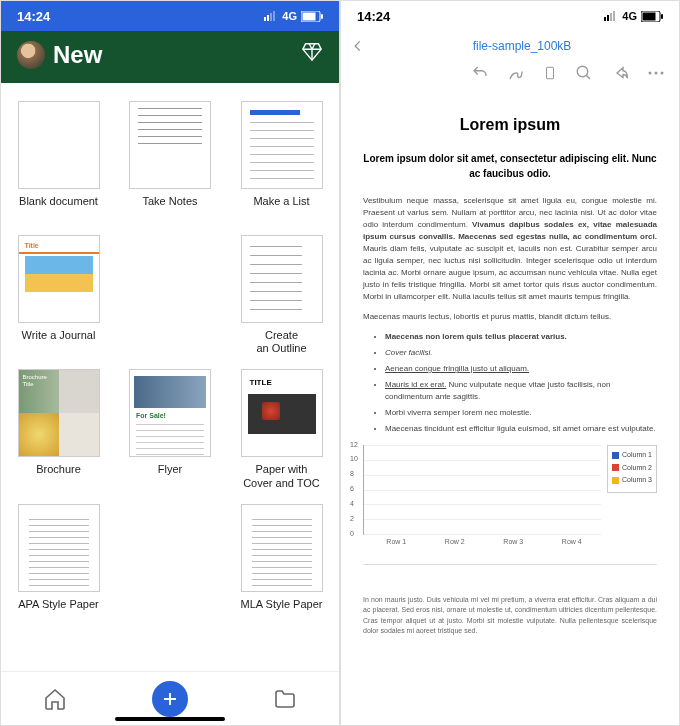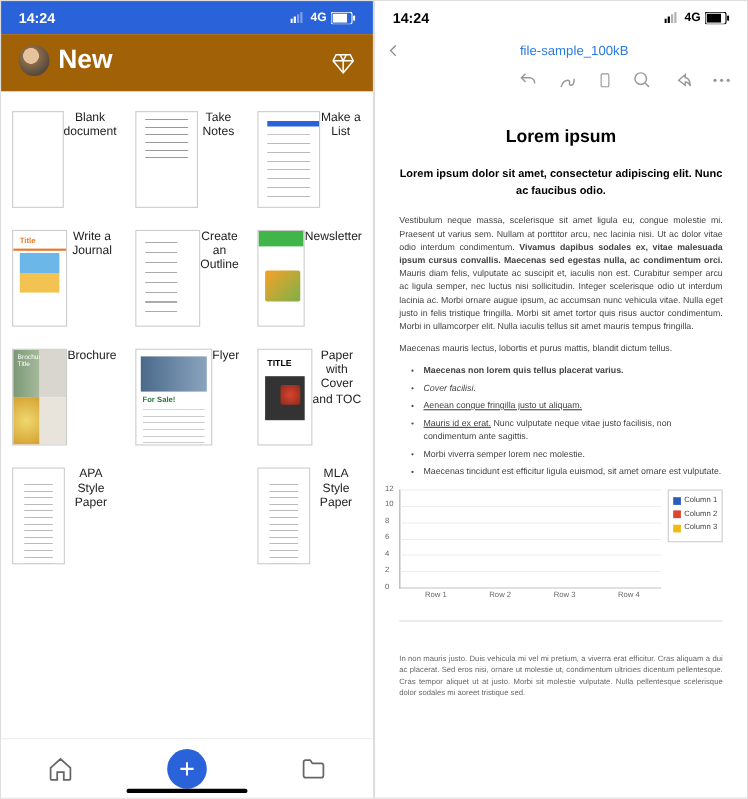--- a/index.html
+++ b/index.html
@@ -3,27 +3,27 @@
 <meta charset="utf-8">
 <style>
 * { margin: 0; padding: 0; box-sizing: border-box; }
 body { width: 680px; height: 726px; display: flex; background: #fff; font-family: -apple-system, "Segoe UI", sans-serif; }
 .phone { width: 340px; height: 726px; border: 1px solid #ddd; position: relative; display: flex; flex-direction: column; background: #fff; }
 .status-bar { height: 30px; display: flex; align-items: center; justify-content: space-between; padding: 0 16px; font-size: 13px; font-weight: 600; }
 .left .status-bar { background: #2962d9; color: #fff; }
 .right .status-bar { background: #fff; color: #000; }
 .status-icons { display: flex; align-items: center; gap: 4px; font-size: 11px; }
 
-.header { background: #a16207; color: #fff; padding: 10px 16px 14px; display: flex; align-items: flex-end; }
+.header { background: #14532d; color: #fff; padding: 10px 16px 14px; display: flex; align-items: flex-start; }
 .avatar { width: 28px; height: 28px; border-radius: 50%; background: radial-gradient(circle at 40% 35%, #e6c39c 28%, #8a6b4a 30%, #333 100%); margin-right: 8px; }
 .page-title { font-size: 24px; font-weight: 700; flex: 1; }
 
 .templates { flex: 1; overflow: hidden; padding: 18px 10px 0; }
 .row { display: flex; justify-content: space-between; margin-bottom: 14px; }
-.tpl { width: 95px; display: flex; flex-direction: row; }
+.tpl { width: 95px; display: flex; flex-direction: column; align-items: center; }
 .thumb { width: 82px; height: 88px; border: 1px solid #ccc; background: #fff; margin-bottom: 6px; position: relative; overflow: hidden; }
 .tlabel { font-size: 11px; color: #222; text-align: center; line-height: 1.2; min-height: 26px; }
 
 .thumb.notes::before { content:""; position:absolute; top:6px; left:8px; right:8px; height:40px; background: repeating-linear-gradient(to bottom, #999 0 1px, transparent 1px 7px); }
 .thumb.list::before { content:""; position:absolute; top:8px; left:8px; width:50px; height:5px; background:#2962d9; }
 .thumb.list::after { content:""; position:absolute; top:20px; left:8px; right:8px; height:60px; background: repeating-linear-gradient(to bottom, #bbb 0 1px, transparent 1px 8px); }
 .thumb.journal .jimg { position:absolute; top:20px; left:6px; right:6px; height:36px; background: linear-gradient(to bottom, #6bb7e8 50%, #f2c351 50%); }
 .thumb.journal::before { content:"Title"; position:absolute; top:6px; left:6px; font-size:7px; color:#e87a2c; font-weight:600; }
 .thumb.journal .jbar { position:absolute; top:16px; left:0; right:0; height:2px; background:#e87a2c; }
 .thumb.outline::before { content:""; position:absolute; top:10px; left:8px; right:20px; height:70px; background: repeating-linear-gradient(to bottom, #aaa 0 1px, transparent 1px 9px); }
@@ -125,28 +125,20 @@
           <div class="thumb journal">
             <div class="jbar"></div>
             <div class="jimg"></div>
           </div>
           <div class="tlabel">Write a Journal</div>
         </div>
       <div class="tpl">
           <div class="thumb outline"></div>
           <div class="tlabel" style="white-space:pre-line">Create
 an Outline</div>
-        </div>
-      <div class="tpl">
-          <div class="thumb newsletter">
-            <div class="nh"></div>
-            <div class="nimg"></div>
-            <div class="nimg2"></div>
-          </div>
-          <div class="tlabel">Newsletter</div>
         </div>
     </div>
     <div class="row">
       <div class="tpl">
           <div class="thumb brochure">
             <div class="b1"></div>
             <div class="b1t" style="white-space:pre-line">Brochure
 Title</div>
             <div class="b2"></div>
             <div class="b3"></div>

